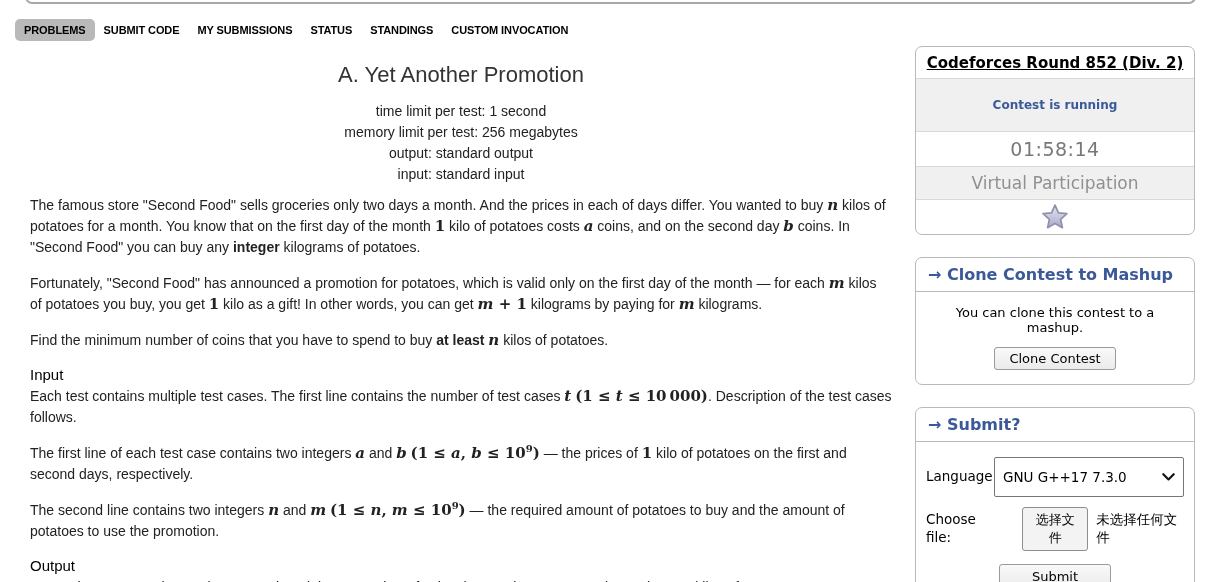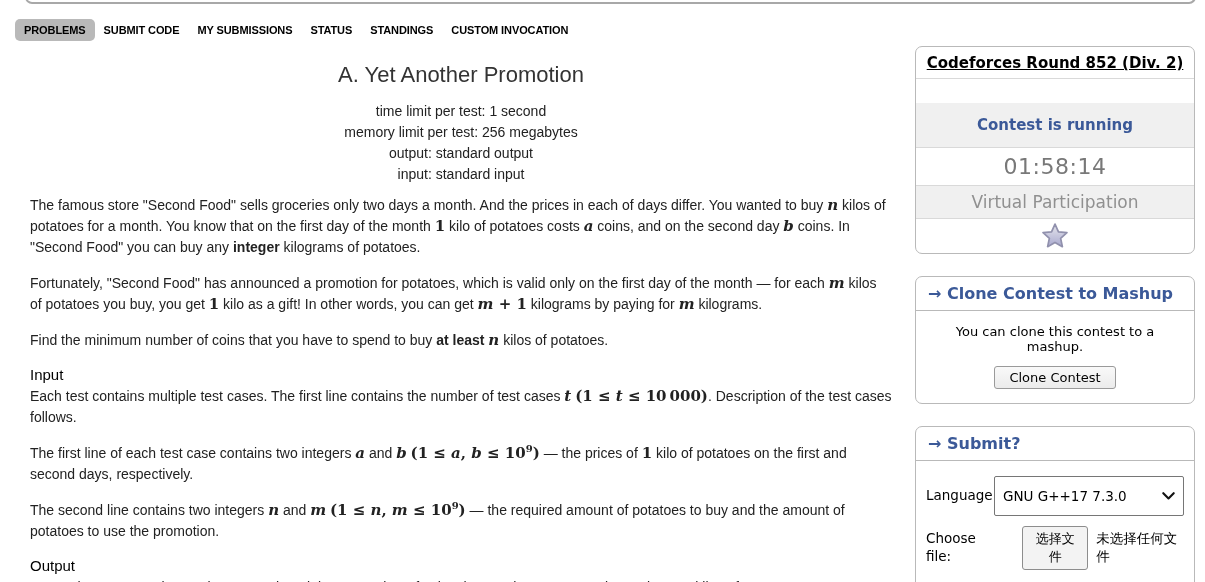--- a/index.html
+++ b/index.html
@@ -40,22 +40,22 @@
   
   .sidebar { position:absolute; left:915px; top:46px; width:280px; font-family:"DejaVu Sans", sans-serif; }
   .box {
     border:1px solid var(--box-border, #b9b9b9); border-radius:7px;
     background:#fff; overflow:hidden; margin-bottom:22px;
   }
   .contest-box .row { text-align:center; border-bottom:1px solid var(--row-divider, #d9d9d9); }
   .contest-box .row:last-child { border-bottom:none; }
   .title-row { padding:6px 4px; }
   .title-row a { font-weight:bold; font-size:15px; color:#000; text-decoration:underline; cursor:pointer; }
-  .status-row { background:var(--row-alt-bg, #f0f0f0); padding:13px 4px; font-weight:bold; font-size:15px; color:var(--accent-blue, #3b5998);margin-top:24px; }
-  .timer-row { padding:6px 4px; font-size:22px; color:var(--timer-gray, #787878); letter-spacing:0.5px; }
+  .status-row { background:var(--row-alt-bg, #f0f0f0); padding:19px 4px; font-weight:bold; font-size:12px; color:var(--accent-blue, #3b5998); }
+  .timer-row { padding:6px 4px; font-size:19px; color:var(--timer-gray, #787878); letter-spacing:0.5px; }
   .mode-row { background:var(--row-alt-bg, #f0f0f0); padding:6px 4px; font-size:17px; color:var(--mode-gray, #909090); }
   .star-row { padding:4px 4px 5px; line-height:0; }
   .star-row span { display:inline-block; cursor:pointer; }
 
   .caption {
     margin:0; padding:7px 12px; font-size:16px; font-weight:bold;
     color:var(--accent-blue, #3b5998); border-bottom:1px solid var(--box-border, #b9b9b9);
   }
   .box-body { padding:13px 10px 14px; font-size:13px; color:#000; }
   .center { text-align:center; }

